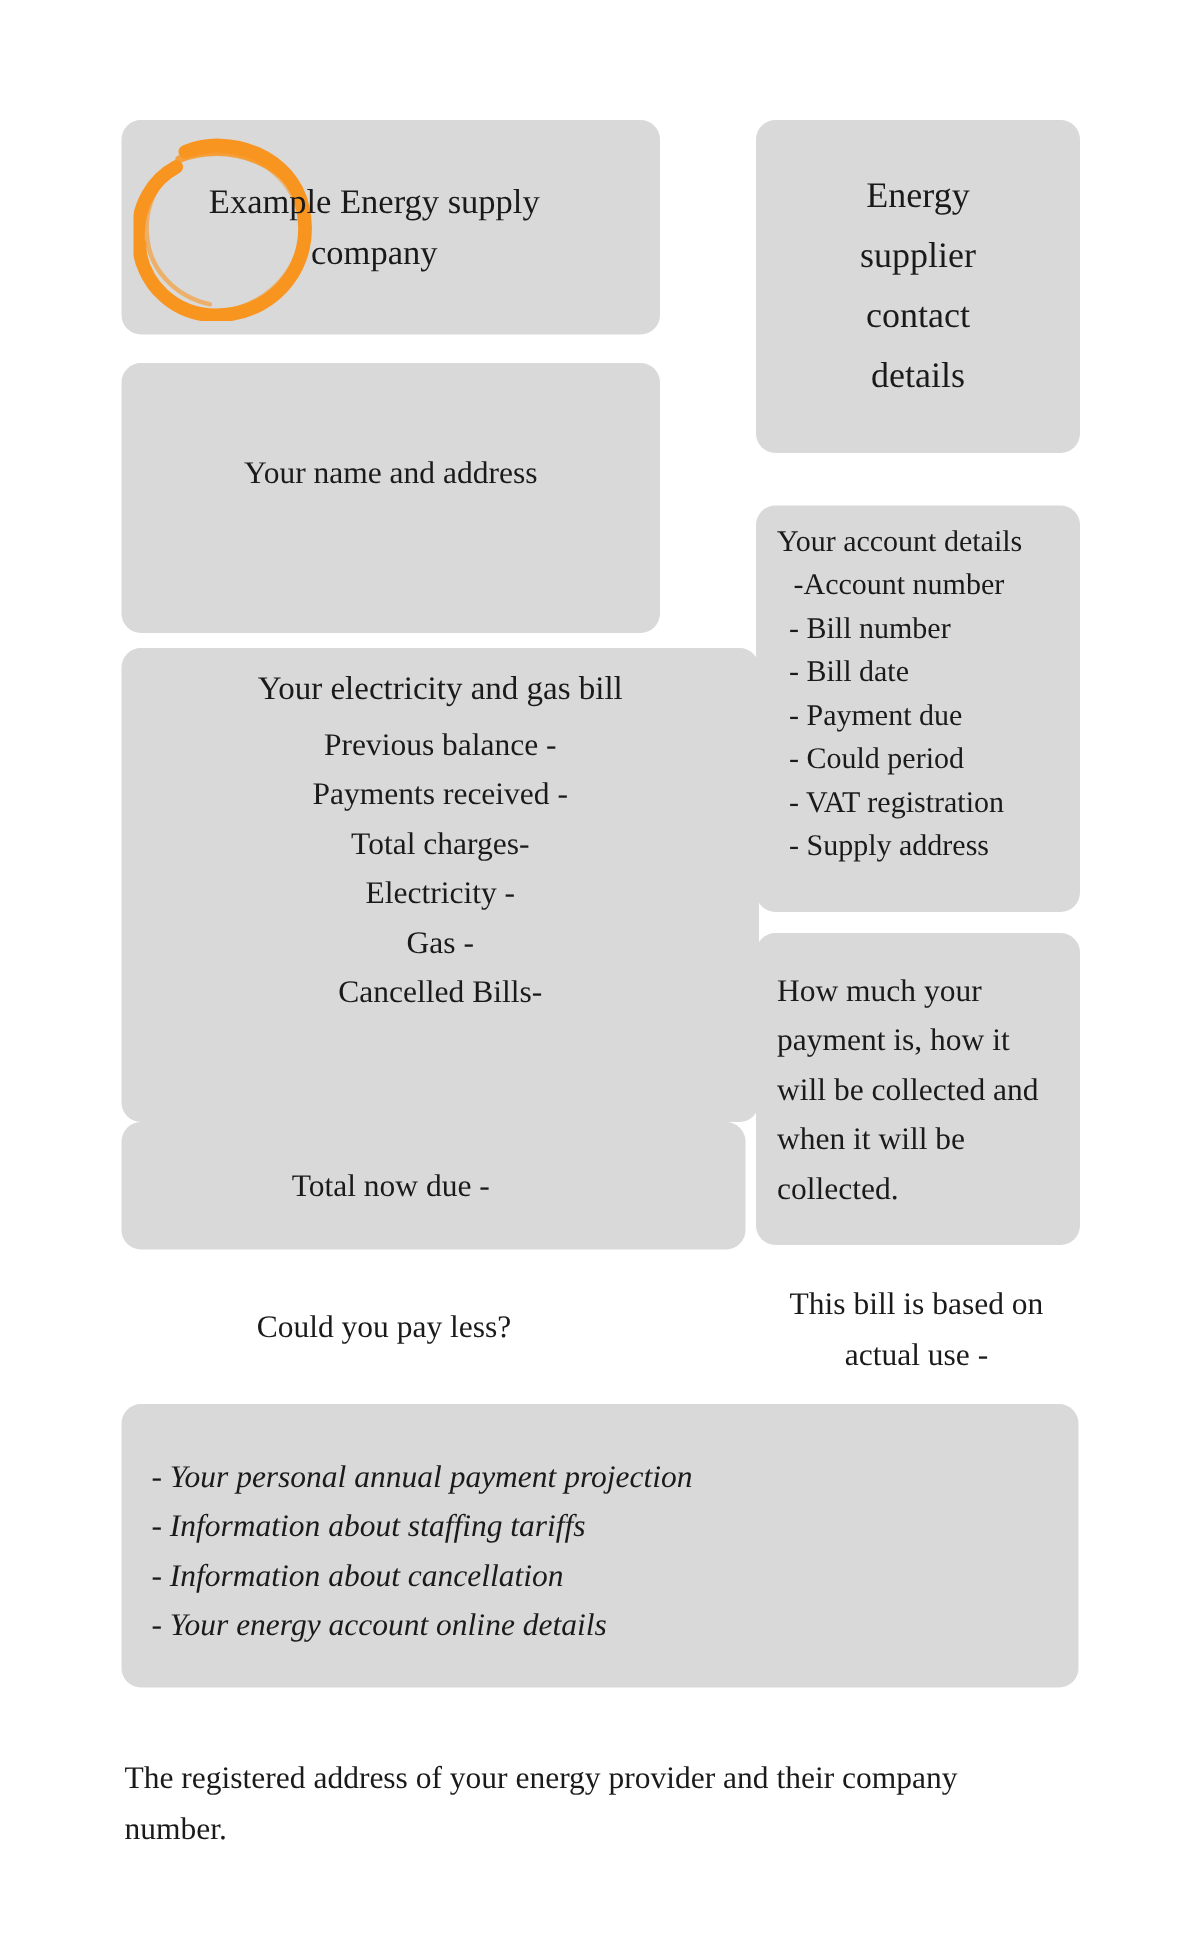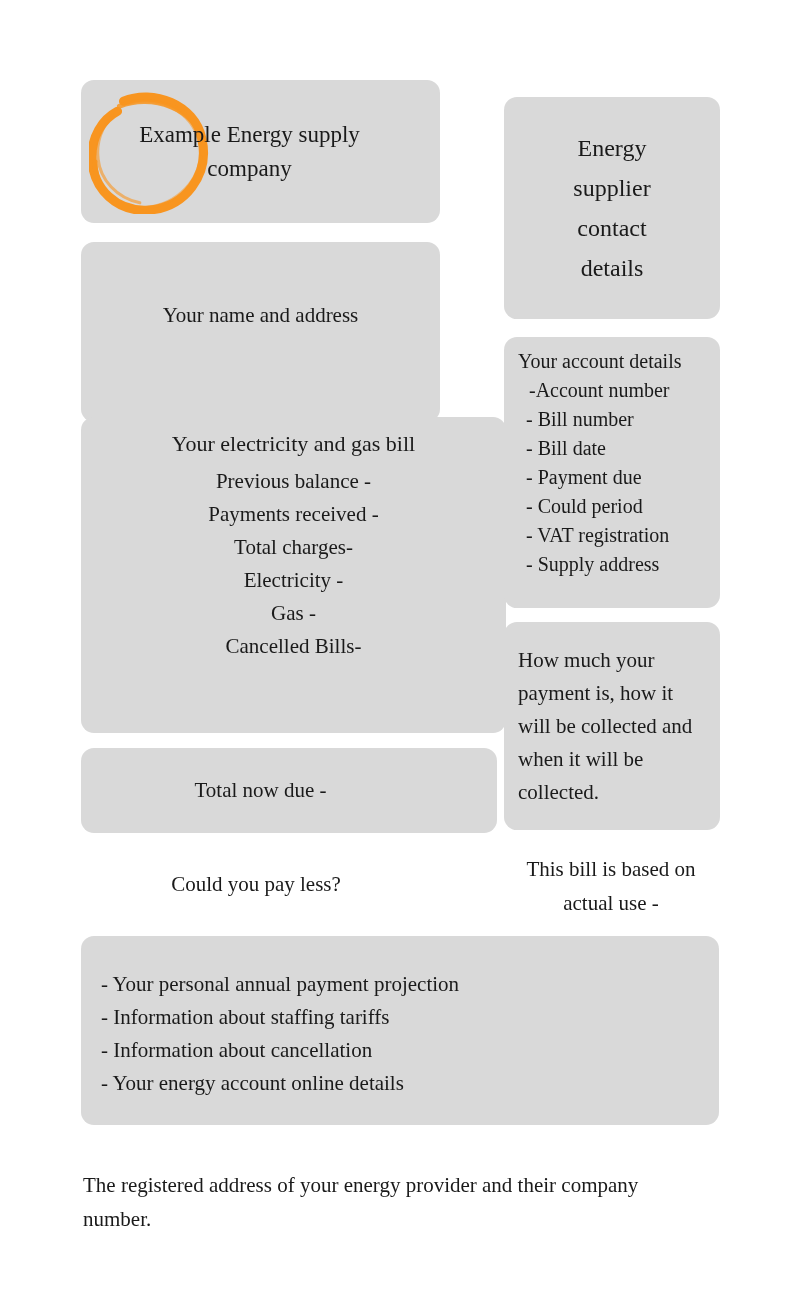--- a/index.html
+++ b/index.html
@@ -80,21 +80,21 @@
     align-items: center;
     justify-content: center;
     font-size: 21px;
     padding-top: 6px;
     box-sizing: border-box;
   }
 
   
   #bill-card {
     left: 81px;
-    top: 417px;
+    top: 432px;
     width: 425px;
     height: 316px;
     padding: 11px 30px 0 30px;
   }
   #bill-heading {
     text-align: center;
     font-size: 22px;
     line-height: 32px;
     margin-bottom: 5px;
   }
@@ -132,21 +132,20 @@
     font-size: 21px;
     line-height: 32px;
   }
 
   
   #supplier-contact-card {
     left: 504px;
     top: 80px;
     width: 216px;
     height: 222px;
-    margin-top: 17px;
   }
   #supplier-contact-text {
     position: absolute;
     left: 0;
     top: 0;
     width: 216px;
     height: 222px;
     display: flex;
     align-items: center;
     justify-content: center;
@@ -214,20 +213,21 @@
     left: 81px;
     top: 936px;
     width: 638px;
     height: 189px;
     padding: 32px 0 0 20px;
   }
   #extra-info-list {
     margin: 0;
     padding: 0;
     list-style: none;
+    font-style: italic;
   }
   #extra-info-list li {
     font-size: 21px;
     line-height: 33px;
     white-space: pre;
   }
 
   
   #footer-text {
     left: 83px;

